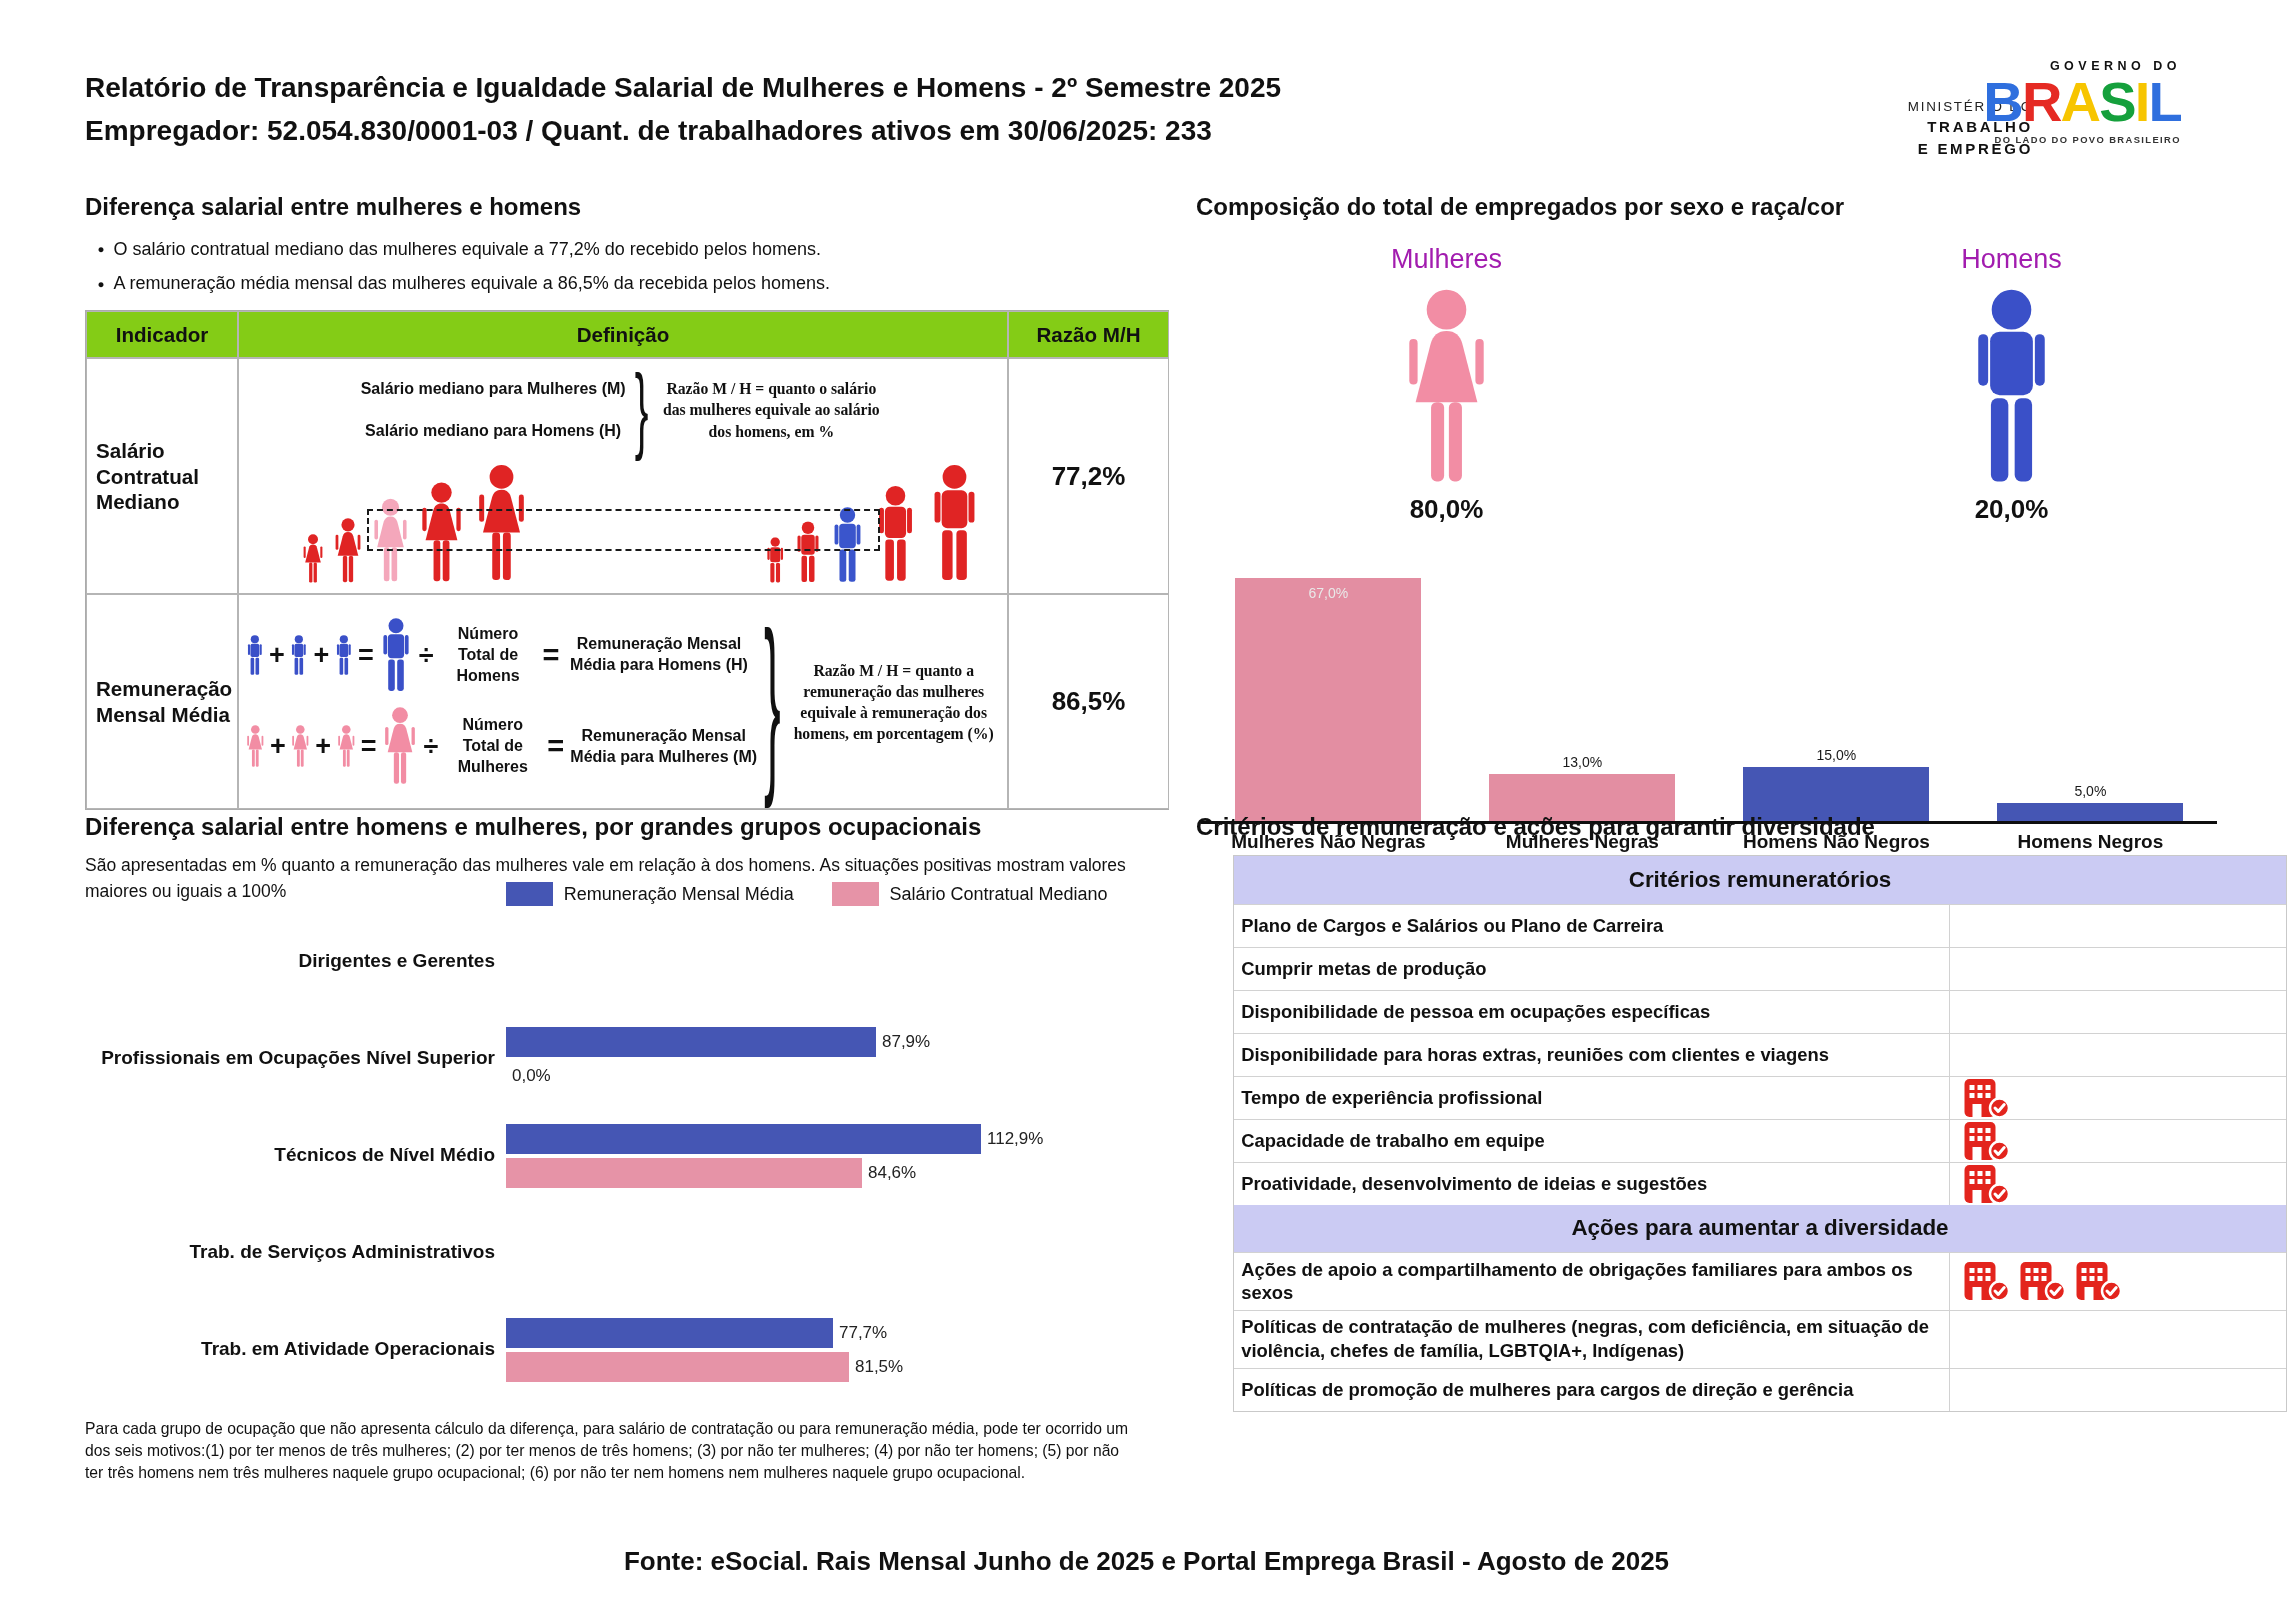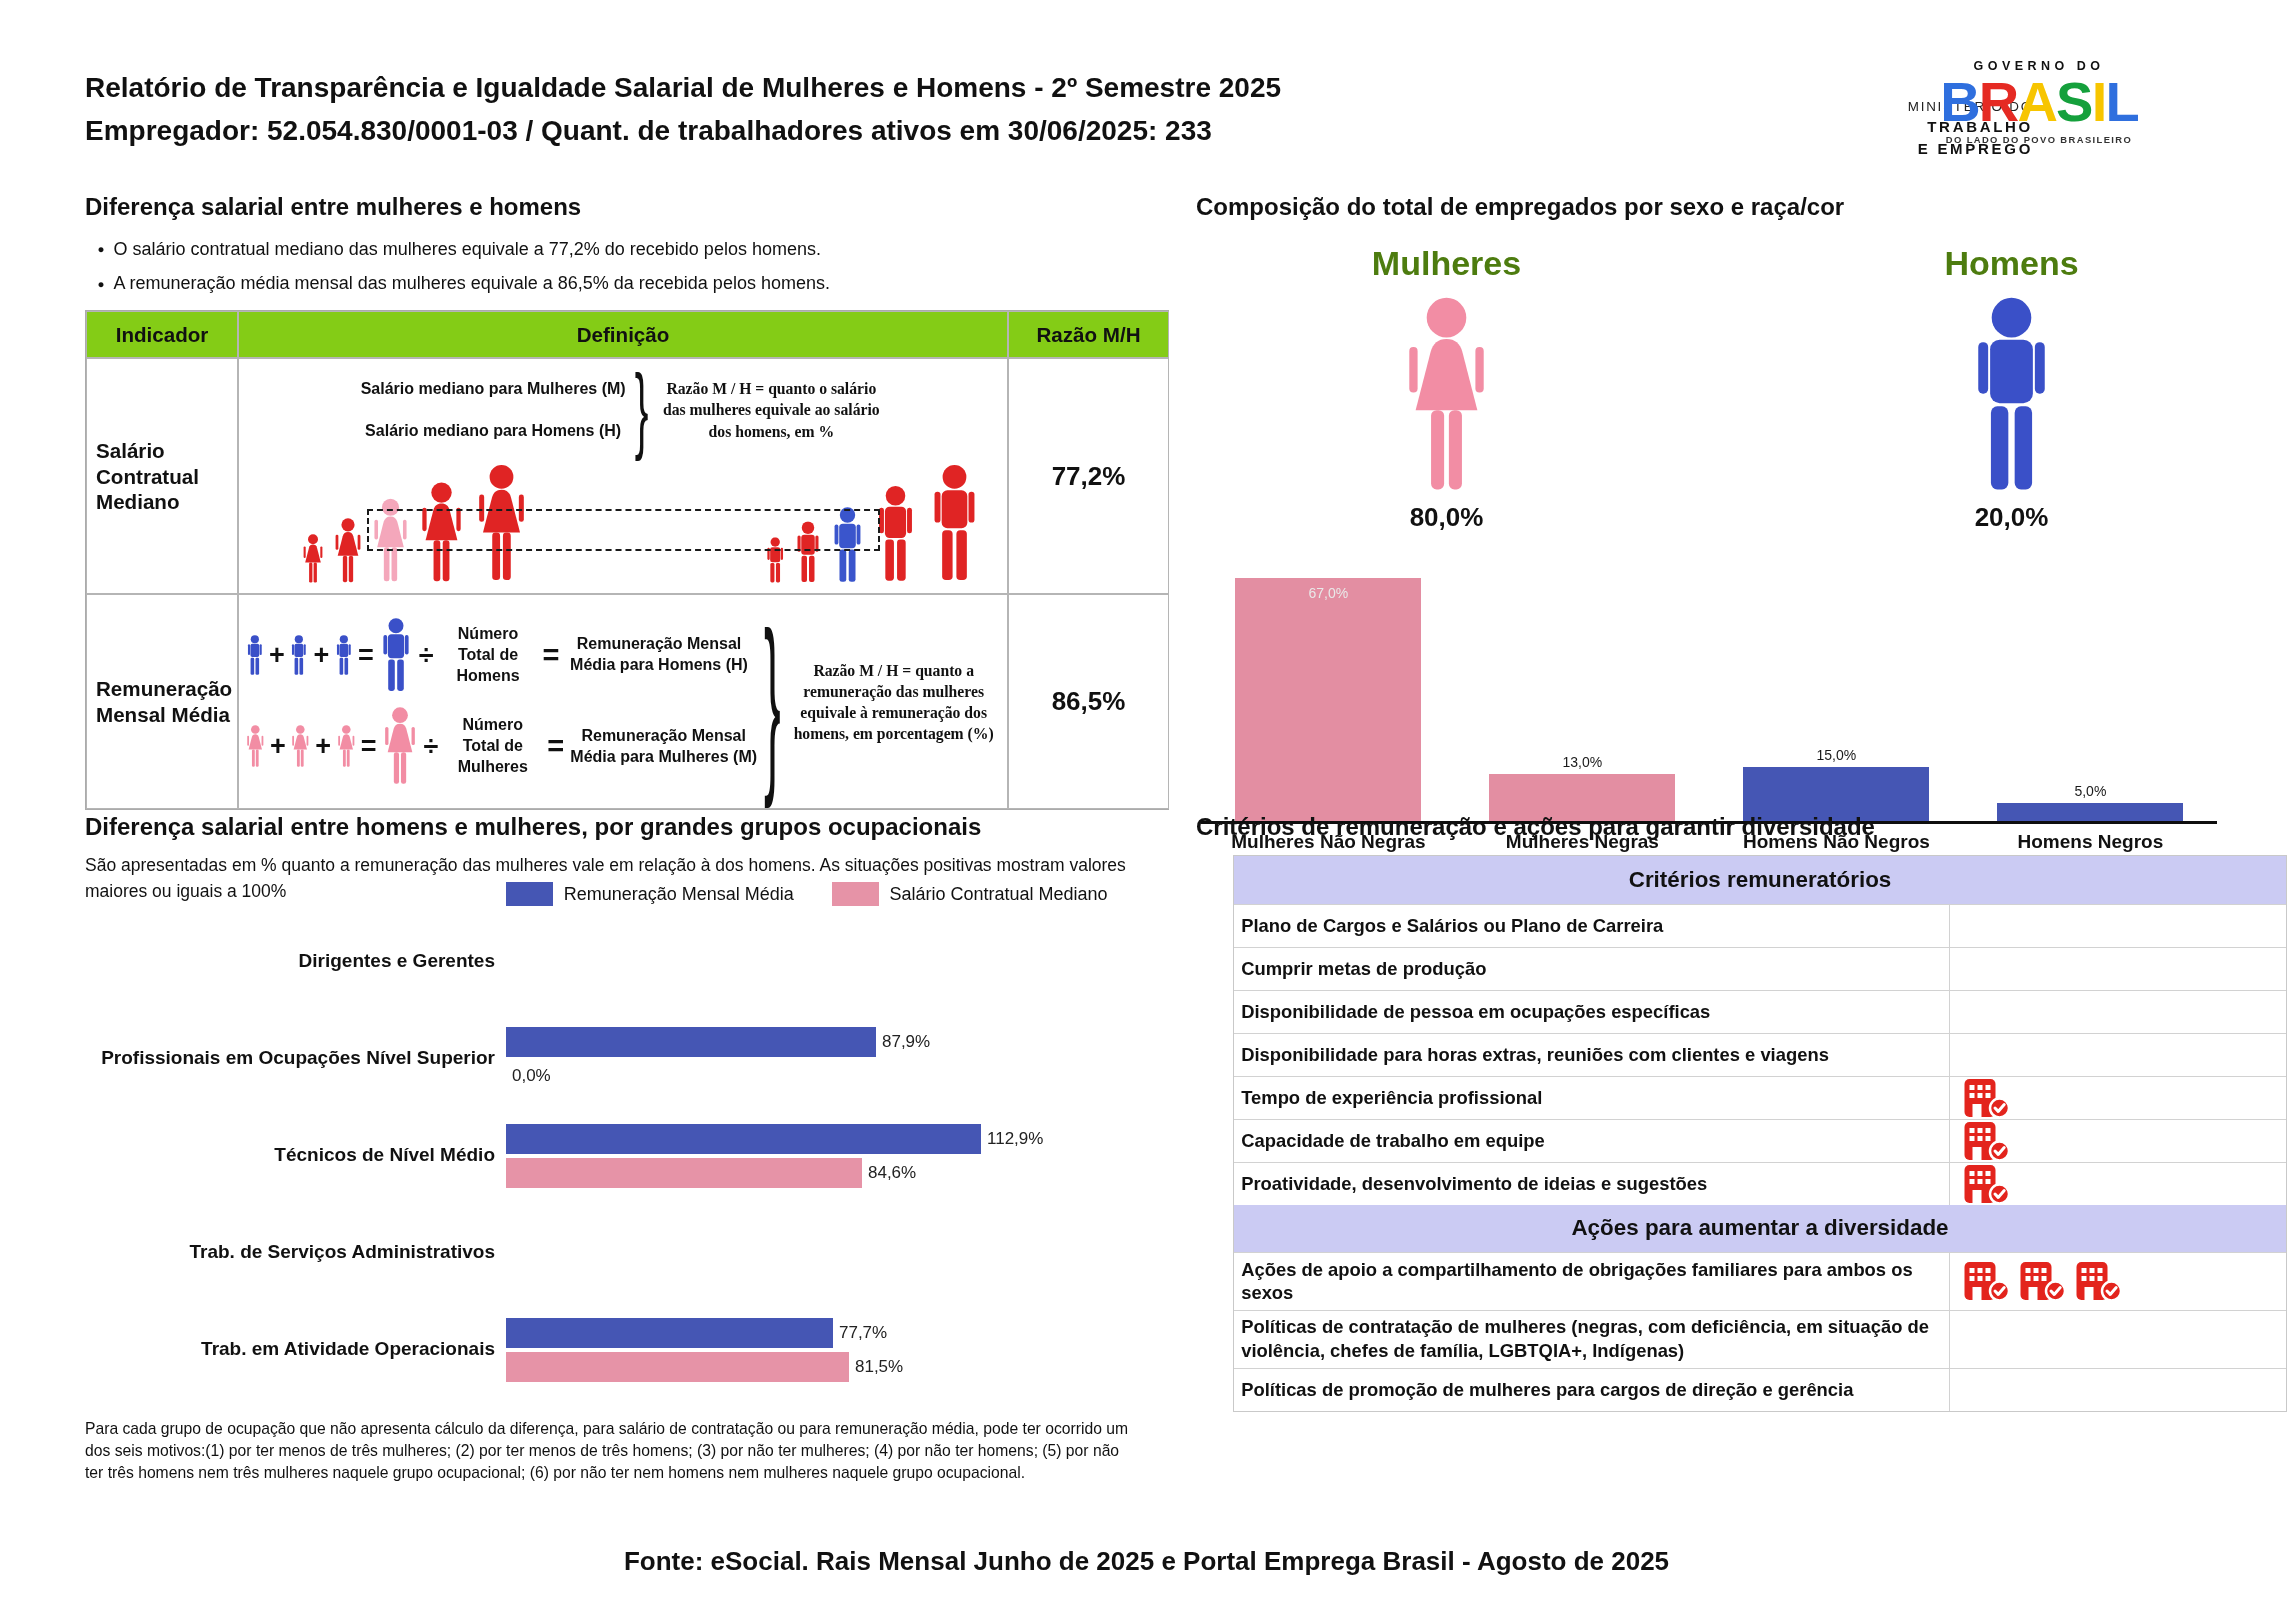--- a/index.html
+++ b/index.html
@@ -5,21 +5,21 @@
   html,body{margin:0;padding:0;background:#fff;}
   #page{position:relative;width:2293px;height:1622px;background:#fff;overflow:hidden;
         font-family:"Liberation Sans","DejaVu Sans",sans-serif;color:#111;}
   .abs{position:absolute;}
 
   
   #header-title{left:85px;top:66px;font-size:28px;font-weight:bold;line-height:1.55;}
   #ministry{left:1854px;top:97px;width:179px;text-align:right;line-height:1.45;}
   #ministry .m1{font-size:13.4px;letter-spacing:1.8px;color:#222;}
   #ministry .m2{font-size:15px;font-weight:bold;letter-spacing:2.7px;}
-  #govlogo{left:1938px;top:59px;width:202px;text-align:center;}
+  #govlogo{left:1979px;top:59px;width:202px;text-align:right;}
   #govlogo .g1{font-size:12.5px;font-weight:bold;letter-spacing:4.5px;}
   #govlogo .gword{font-size:56px;font-weight:bold;letter-spacing:-1.8px;line-height:1.05;}
   #govlogo .gword span{display:inline-block;}
   #govlogo .g3{font-size:9.4px;font-weight:bold;letter-spacing:1.4px;color:#333;margin-top:1.8px;}
 
   
   .sec-title{font-size:24px;font-weight:bold;}
 
   
   #sec-gap{left:85px;top:193px;width:1088px;}
@@ -70,21 +70,21 @@
   .occ-bars{flex:1;}
   .occ-barline{display:flex;align-items:center;height:34px;}
   .occ-bar{height:30px;}
   .occ-val{margin-left:6.3px;font-size:17px;color:#222;}
   #occ-footnote{margin-top:19.7px;font-size:15.7px;line-height:1.42;width:1048px;}
 
   
   #sec-comp{left:1196px;top:193px;width:1057px;}
   #comp-people{position:relative;height:330px;margin-top:23px;}
   .person-block{position:absolute;width:269px;text-align:center;top:0;}
-  .person-block .pb-label{font-size:34px;font-weight:bold;color:#4d7c0f;}
+  .person-block .pb-label{font-size:27px;font-weight:normal;color:#a21caf;}
   .person-block .pb-icon{margin-top:14.3px;}
   .person-block .pb-pct{font-size:26px;font-weight:bold;margin-top:3.6px;}
   #block-women{left:116px;} #block-men{left:681px;}
   #comp-chart{width:1016px;margin-left:5.4px;}
   #comp-bars{display:flex;height:247px;align-items:flex-end;border-bottom:3.6px solid #0e0e0e;}
   .comp-slot{flex:1;display:flex;justify-content:center;align-items:flex-end;}
   .comp-col{display:flex;flex-direction:column;align-items:center;}
   .comp-val{font-size:14px;color:#1a1a1a;margin-bottom:4.5px;}
   .comp-bar{width:186px;position:relative;}
   .comp-val.inside{position:absolute;top:7.2px;left:0;right:0;text-align:center;color:#e9e9e9;margin:0;}

